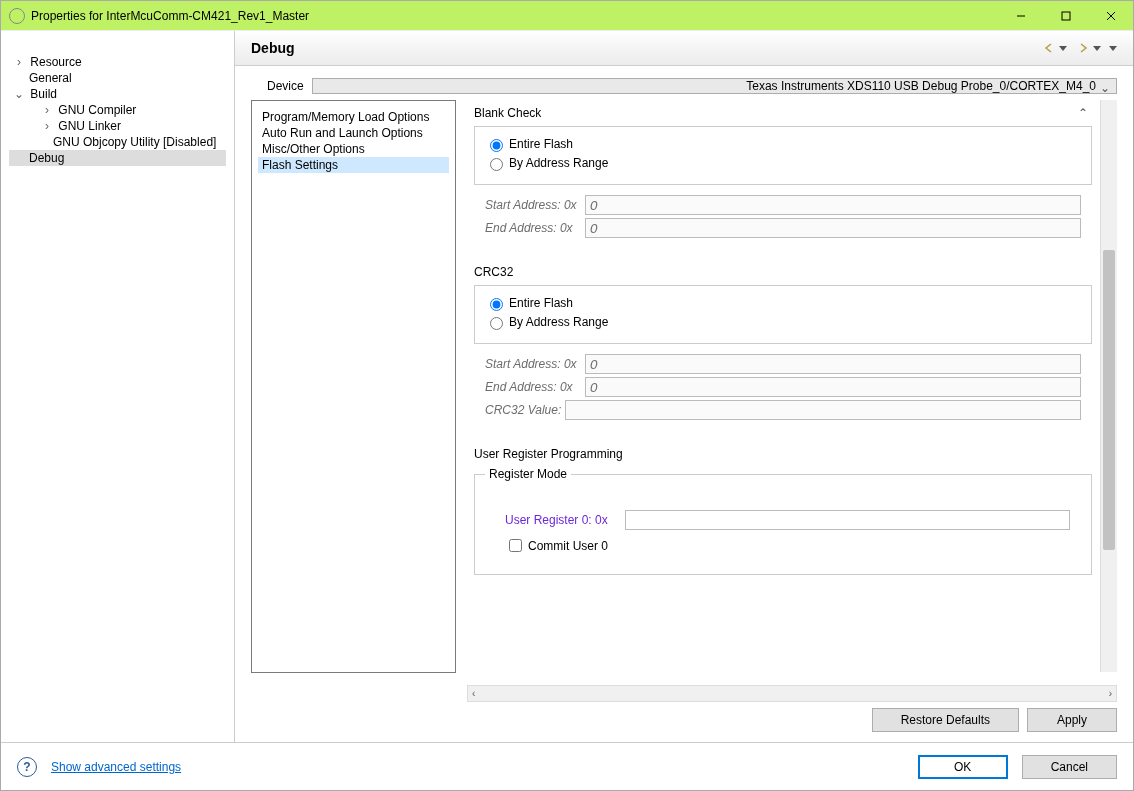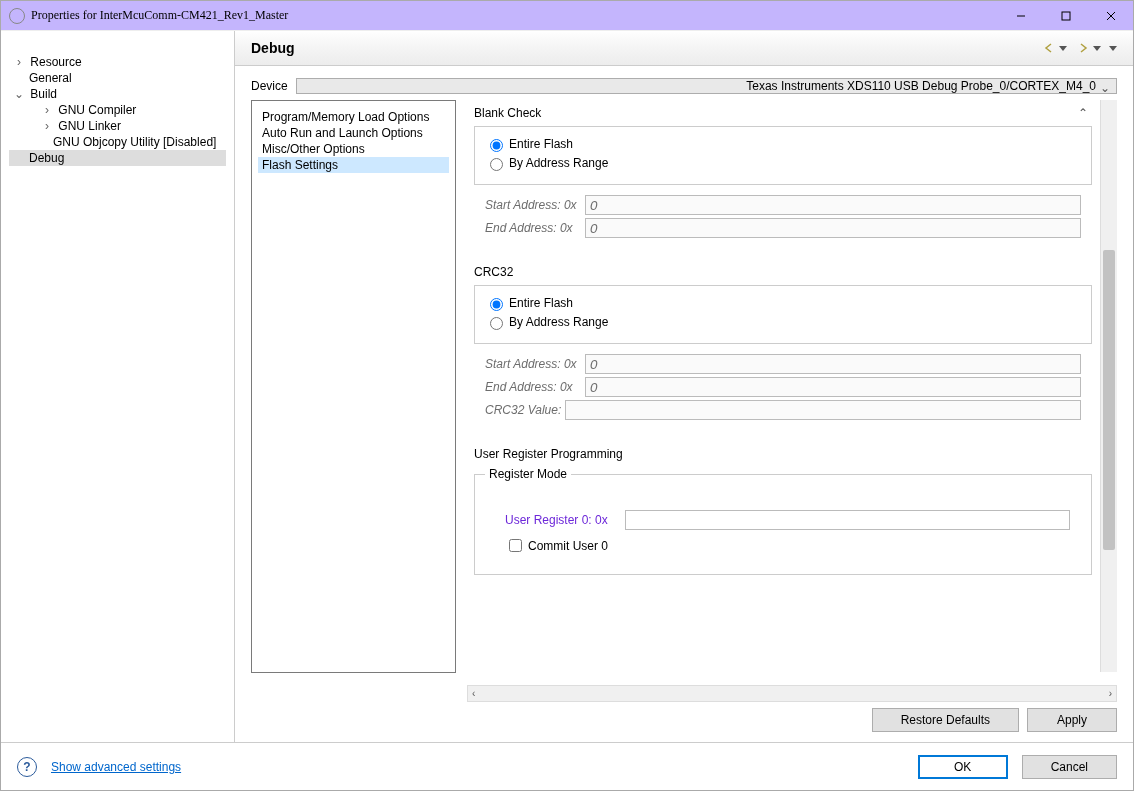--- a/index.html
+++ b/index.html
@@ -14,23 +14,22 @@
     overflow: hidden;
     display:flex;
     flex-direction:column;
     border:1px solid #aaa;
   }
   
   .titlebar {
     height: 30px;
     display:flex;
     align-items:center;
-    background:#c4b5fd;
+    background:#bef264;
     border-bottom:1px solid #eee;
-    font-family:Liberation Serif, serif;
   }
   .titlebar .icon { width:16px; height:16px; margin:0 6px 0 8px; border:1px solid #888; border-radius:50%; position:relative; }
   .titlebar .icon::before,.titlebar .icon::after{content:"";position:absolute;background:#888;}
   .titlebar .title { flex:1; font-size:12px; color:#000;}
   .win-btns { display:flex; }
   .win-btn { width:45px; height:29px; display:flex; align-items:center; justify-content:center; }
   .win-btn svg { width:10px; height:10px; }
   
   .main { flex:1; display:flex; min-height:0; }
   .leftpane { width:234px; border-right:1px solid #ccc; padding:8px 8px 0 8px; display:flex; flex-direction:column;}
@@ -50,21 +49,21 @@
     background: linear-gradient(#fff,#f6f6f6 40%,#ececec);
     border-bottom:1px solid #ccc;
     display:flex;
     align-items:center;
     padding:0 16px;
   }
   .header .title { font-weight:bold; font-size:14px; flex:1;}
   .nav-arrow { width:14px; height:14px; margin:0 1px; display:inline-flex; align-items:center; justify-content:center;}
   .tri { width:0;height:0; border-left:4px solid transparent;border-right:4px solid transparent;border-top:5px solid #555; margin-left:2px;}
   .device-row { display:flex; align-items:center; padding:12px 16px 6px 16px;}
-  .device-row label { margin-right:8px;}
+  .device-row label { margin-right:8px;margin-left:16px;}
   .device-select {
     flex:1; height:16px; background:#e9e9e9; border:1px solid #adadad;
     display:flex; align-items:center; padding:0 20px 0 6px;
     position:relative;
     justify-content:flex-end;
   }
   .device-select::after {
     content:"⌄"; position:absolute; right:6px; top:2px; color:#555; font-size:12px;
   }
   .content-row { flex:1; display:flex; min-height:0; padding:0 16px 12px 16px; gap:18px;}

